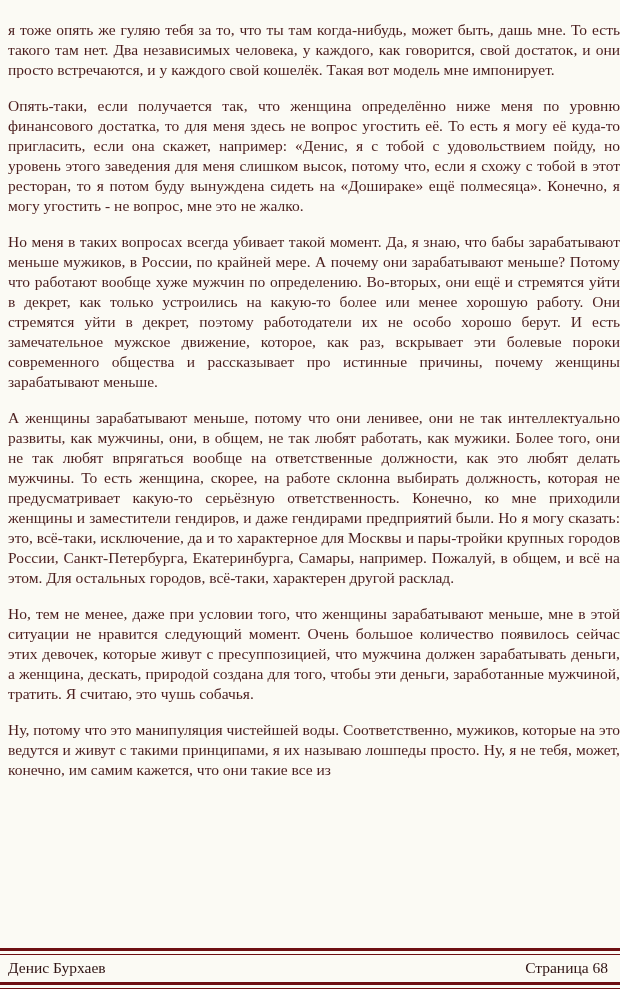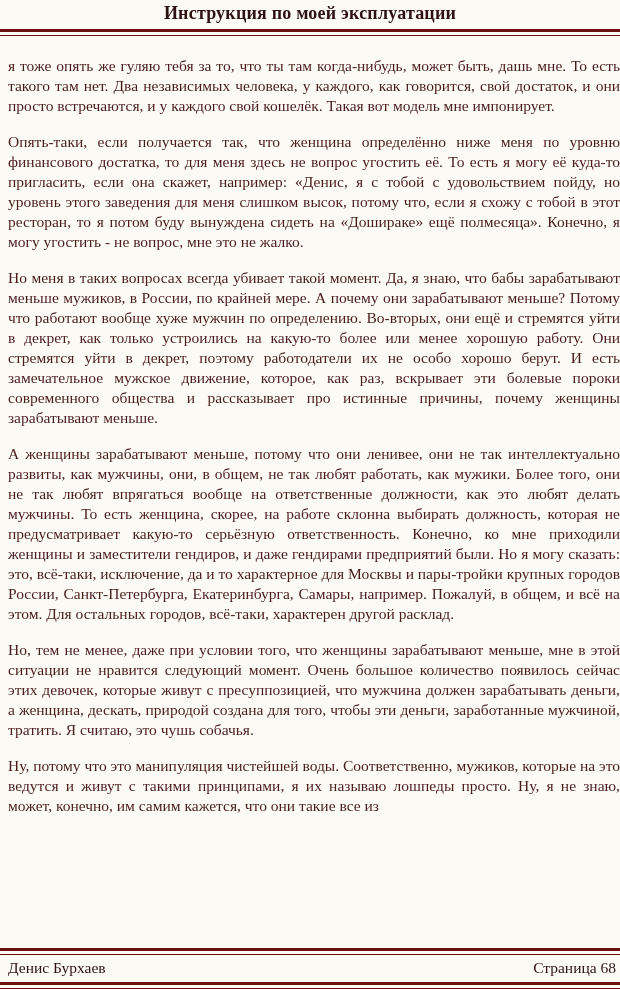--- a/index.html
+++ b/index.html
@@ -46,43 +46,39 @@
     font-size:15.5px;
     line-height:20px;
     text-align:justify;
     color:var(--ink);
   }
   .footer{flex:0 0 auto;}
   .footer-row{
     display:flex;
     justify-content:space-between;
     align-items:center;
-    padding:4px 4px 5px 8px;
+    padding:4px 12px 5px 8px;
     font-size:15.5px;
     color:var(--title-ink);
   }
   .footer-row span{white-space:nowrap;}
 </style>
 </head>
 <body>
 
 <div class="page">
 
-  <header class="header">
-    <div class="header-title">Инструкция по моей эксплуатации</div>
-    <div class="rule"></div>
-  </header>
 
   <main class="content">
       <p class="para">я тоже опять же гуляю тебя за то, что ты там когда-нибудь, может быть, дашь мне. То есть такого там нет. Два независимых человека, у каждого, как говорится, свой достаток, и они просто встречаются, и у каждого свой кошелёк. Такая вот модель мне импонирует.</p>
       <p class="para">Опять-таки, если получается так, что женщина определённо ниже меня по уровню финансового достатка, то для меня здесь не вопрос угостить её. То есть я могу её куда-то пригласить, если она скажет, например: «Денис, я с тобой с удовольствием пойду, но уровень этого заведения для меня слишком высок, потому что, если я схожу с тобой в этот ресторан, то я потом буду вынуждена сидеть на «Дошираке» ещё полмесяца». Конечно, я могу угостить - не вопрос, мне это не жалко.</p>
       <p class="para">Но меня в таких вопросах всегда убивает такой момент. Да, я знаю, что бабы зарабатывают меньше мужиков, в России, по крайней мере. А почему они зарабатывают меньше? Потому что работают вообще хуже мужчин по определению. Во-вторых, они ещё и стремятся уйти в декрет, как только устроились на какую-то более или менее хорошую работу. Они стремятся уйти в декрет, поэтому работодатели их не особо хорошо берут. И есть замечательное мужское движение, которое, как раз, вскрывает эти болевые пороки современного общества и рассказывает про истинные причины, почему женщины зарабатывают меньше.</p>
       <p class="para">А женщины зарабатывают меньше, потому что они ленивее, они не так интеллектуально развиты, как мужчины, они, в общем, не так любят работать, как мужики. Более того, они не так любят впрягаться вообще на ответственные должности, как это любят делать мужчины. То есть женщина, скорее, на работе склонна выбирать должность, которая не предусматривает какую-то серьёзную ответственность. Конечно, ко мне приходили женщины и заместители гендиров, и даже гендирами предприятий были. Но я могу сказать: это, всё-таки, исключение, да и то характерное для Москвы и пары-тройки крупных городов России, Санкт-Петербурга, Екатеринбурга, Самары, например. Пожалуй, в общем, и всё на этом. Для остальных городов, всё-таки, характерен другой расклад.</p>
       <p class="para">Но, тем не менее, даже при условии того, что женщины зарабатывают меньше, мне в этой ситуации не нравится следующий момент. Очень большое количество появилось сейчас этих девочек, которые живут с пресуппозицией, что мужчина должен зарабатывать деньги, а женщина, дескать, природой создана для того, чтобы эти деньги, заработанные мужчиной, тратить. Я считаю, это чушь собачья.</p>
-      <p class="para">Ну, потому что это манипуляция чистейшей воды. Соответственно, мужиков, которые на это ведутся и живут с такими принципами, я их называю лошпеды просто. Ну, я не знаю, может, конечно, им самим кажется, что они такие все из</p>
+      <p class="para">Ну, потому что это манипуляция чистейшей воды. Соответственно, мужиков, которые на это ведутся и живут с такими принципами, я их называю лошпеды просто. Ну, я не тебя, может, конечно, им самим кажется, что они такие все из</p>
     </main>
 
   <footer class="footer">
     <div class="rule"></div>
     <div class="footer-row">
       <span>Денис Бурхаев</span>
       <span>Страница 68</span>
     </div>
     <div class="rule"></div>
   </footer>

